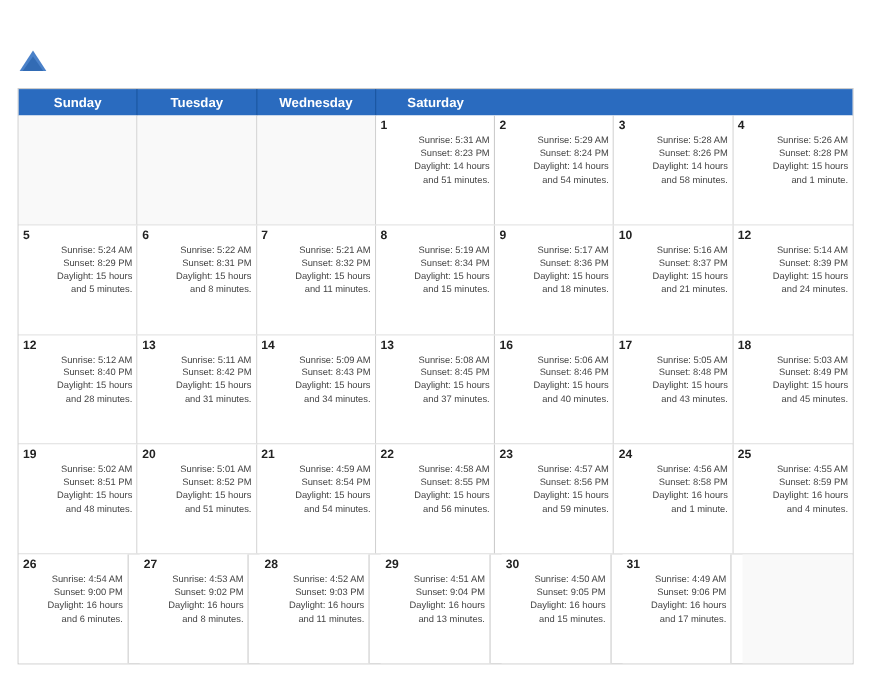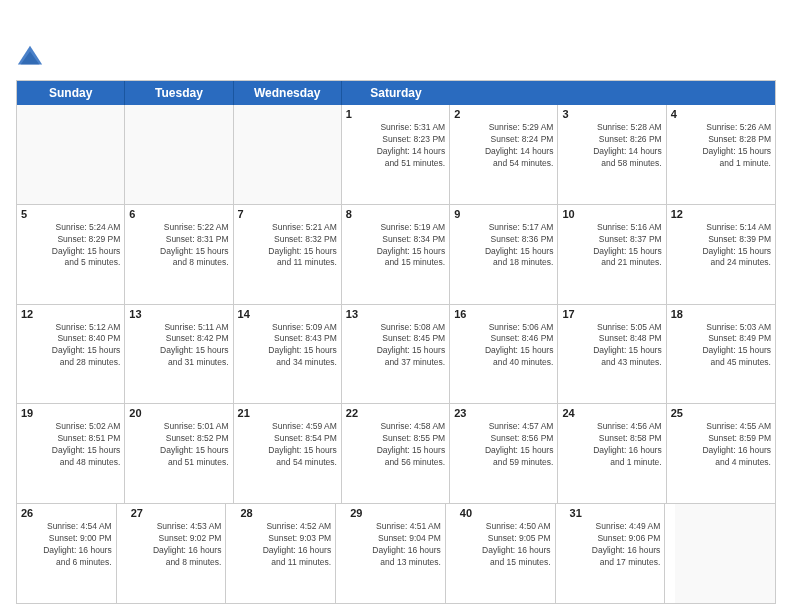--- a/index.html
+++ b/index.html
@@ -267,21 +267,21 @@
           </div>
           <div class="cal-cell">
             <span class="day-num">28</span>
             <div class="cell-text">Sunrise: 4:52 AM<br>Sunset: 9:03 PM<br>Daylight: 16 hours<br>and 11 minutes.</div>
           </div>
           <div class="cal-cell">
             <span class="day-num">29</span>
             <div class="cell-text">Sunrise: 4:51 AM<br>Sunset: 9:04 PM<br>Daylight: 16 hours<br>and 13 minutes.</div>
           </div>
           <div class="cal-cell">
-            <span class="day-num">40</span>
+            <span class="day-num">30</span>
             <div class="cell-text">Sunrise: 4:50 AM<br>Sunset: 9:05 PM<br>Daylight: 16 hours<br>and 15 minutes.</div>
           </div>
           <div class="cal-cell">
             <span class="day-num">31</span>
             <div class="cell-text">Sunrise: 4:49 AM<br>Sunset: 9:06 PM<br>Daylight: 16 hours<br>and 17 minutes.</div>
           </div>
           <div class="cal-cell empty"></div>
         </div>
       </div>
   </div>

